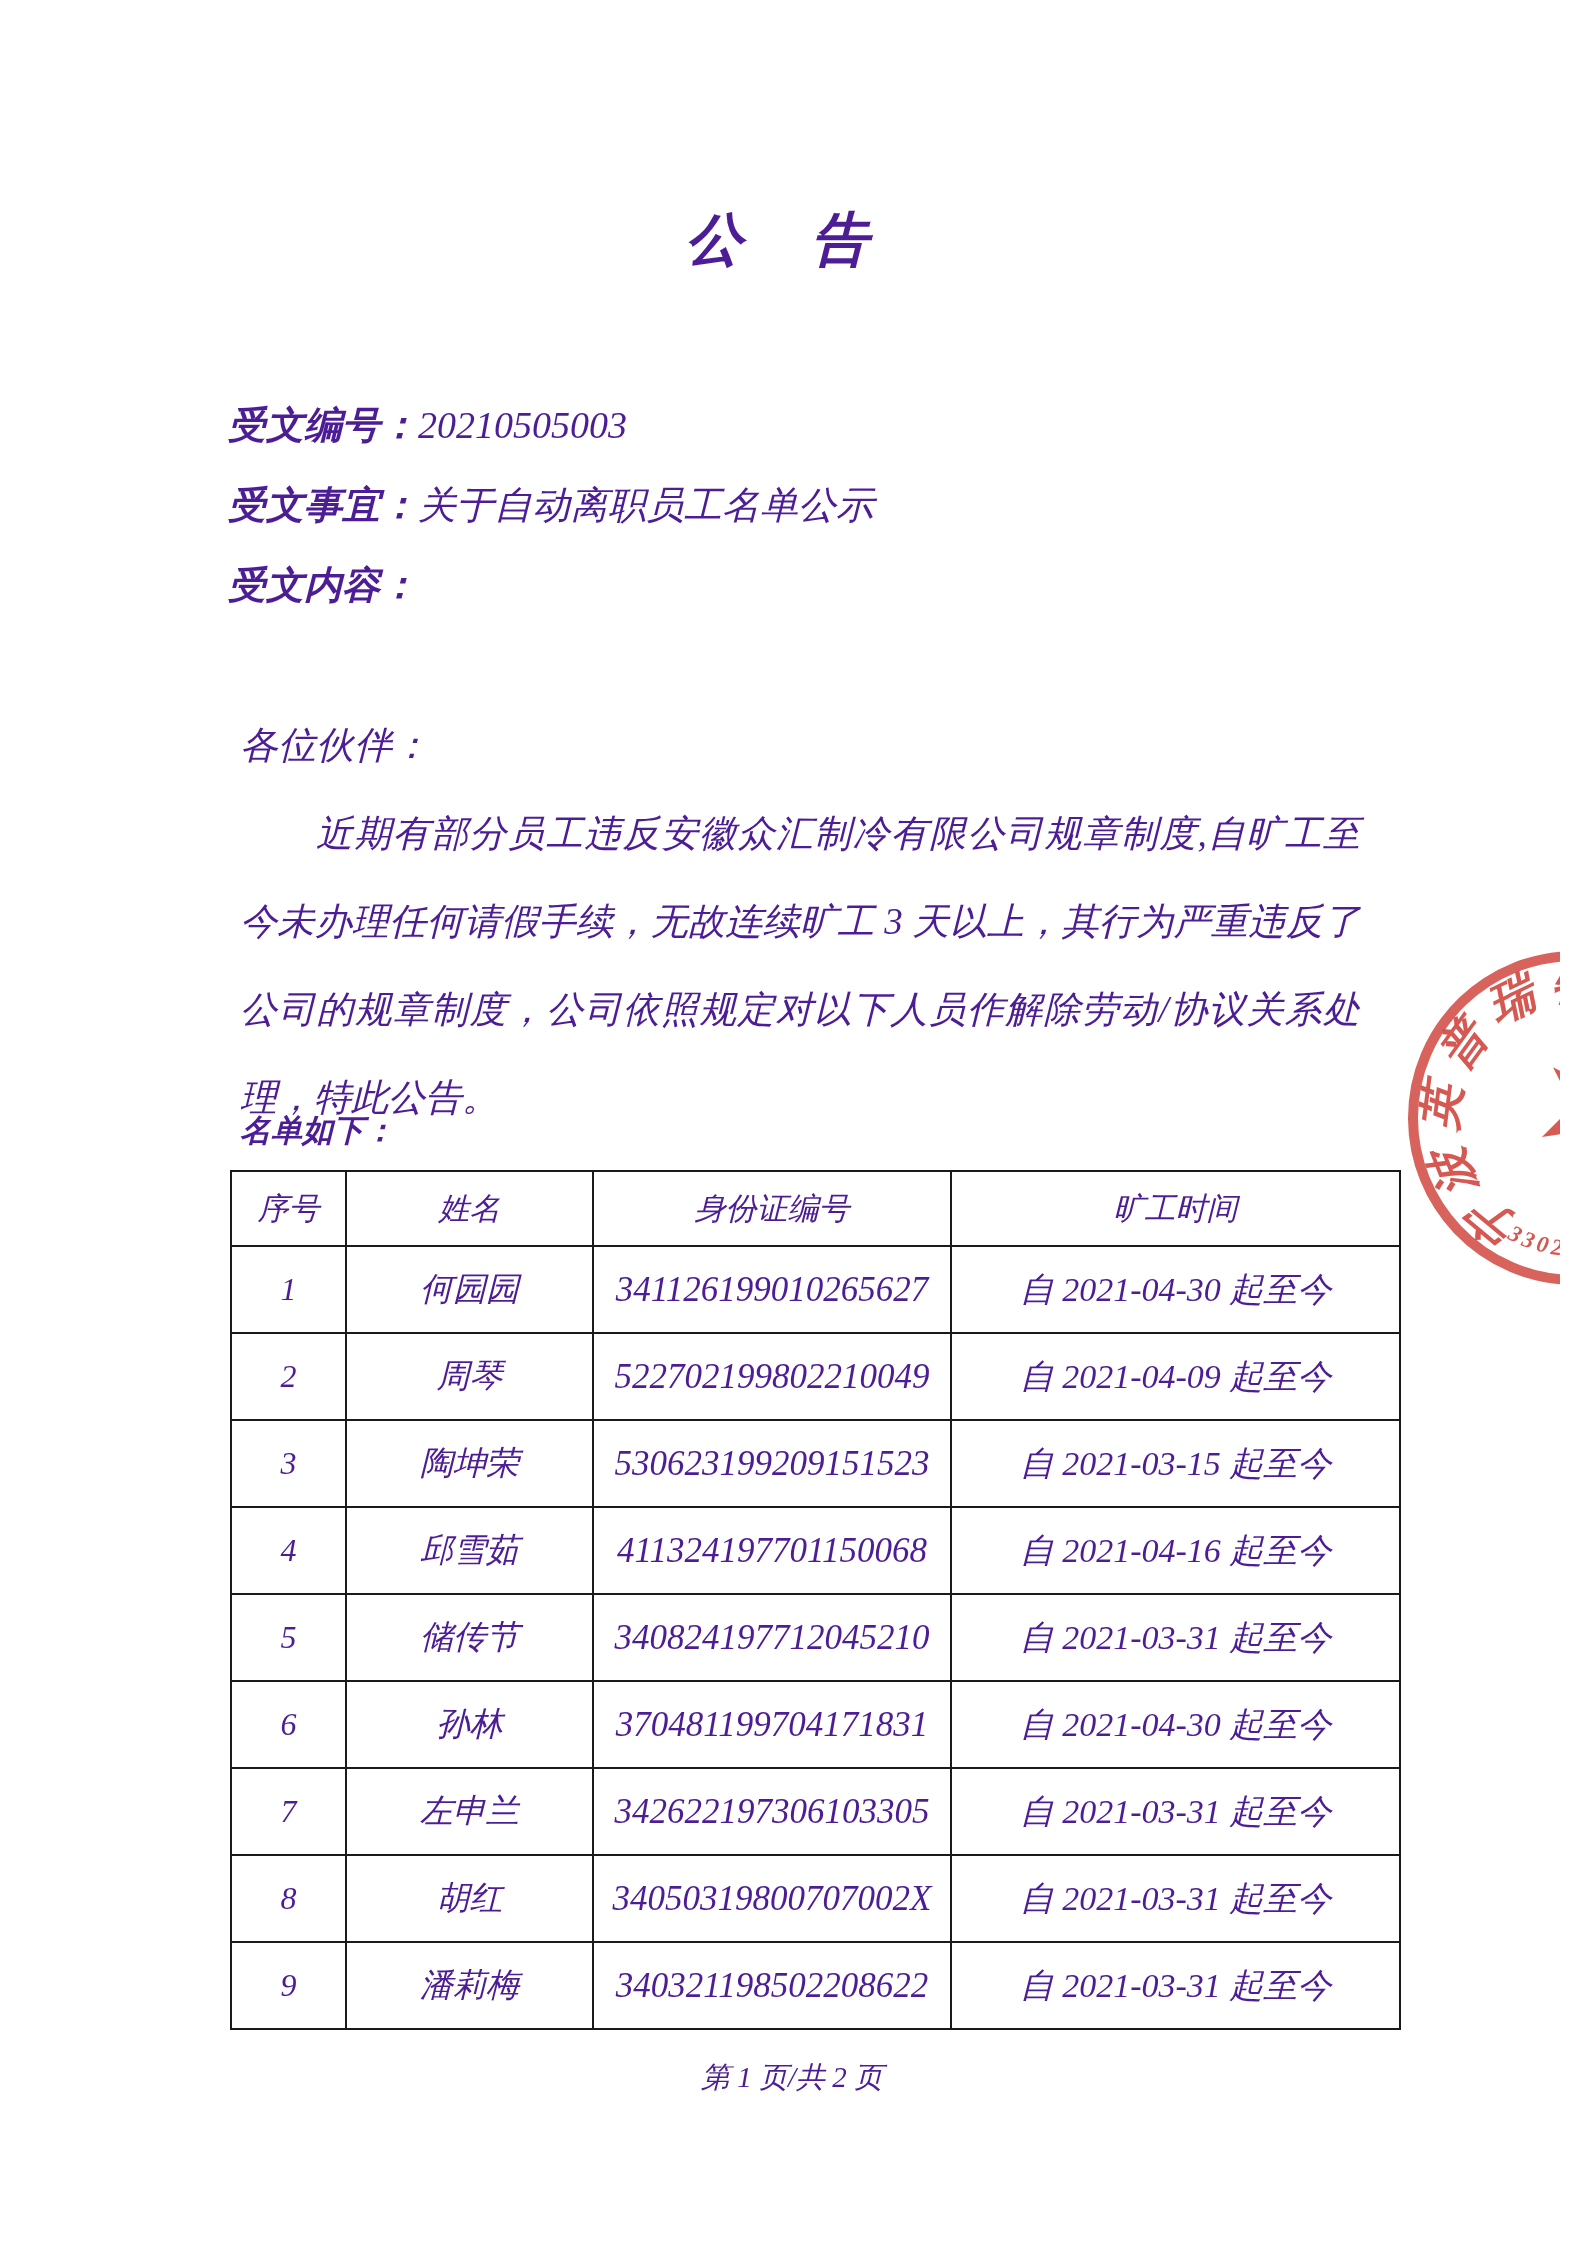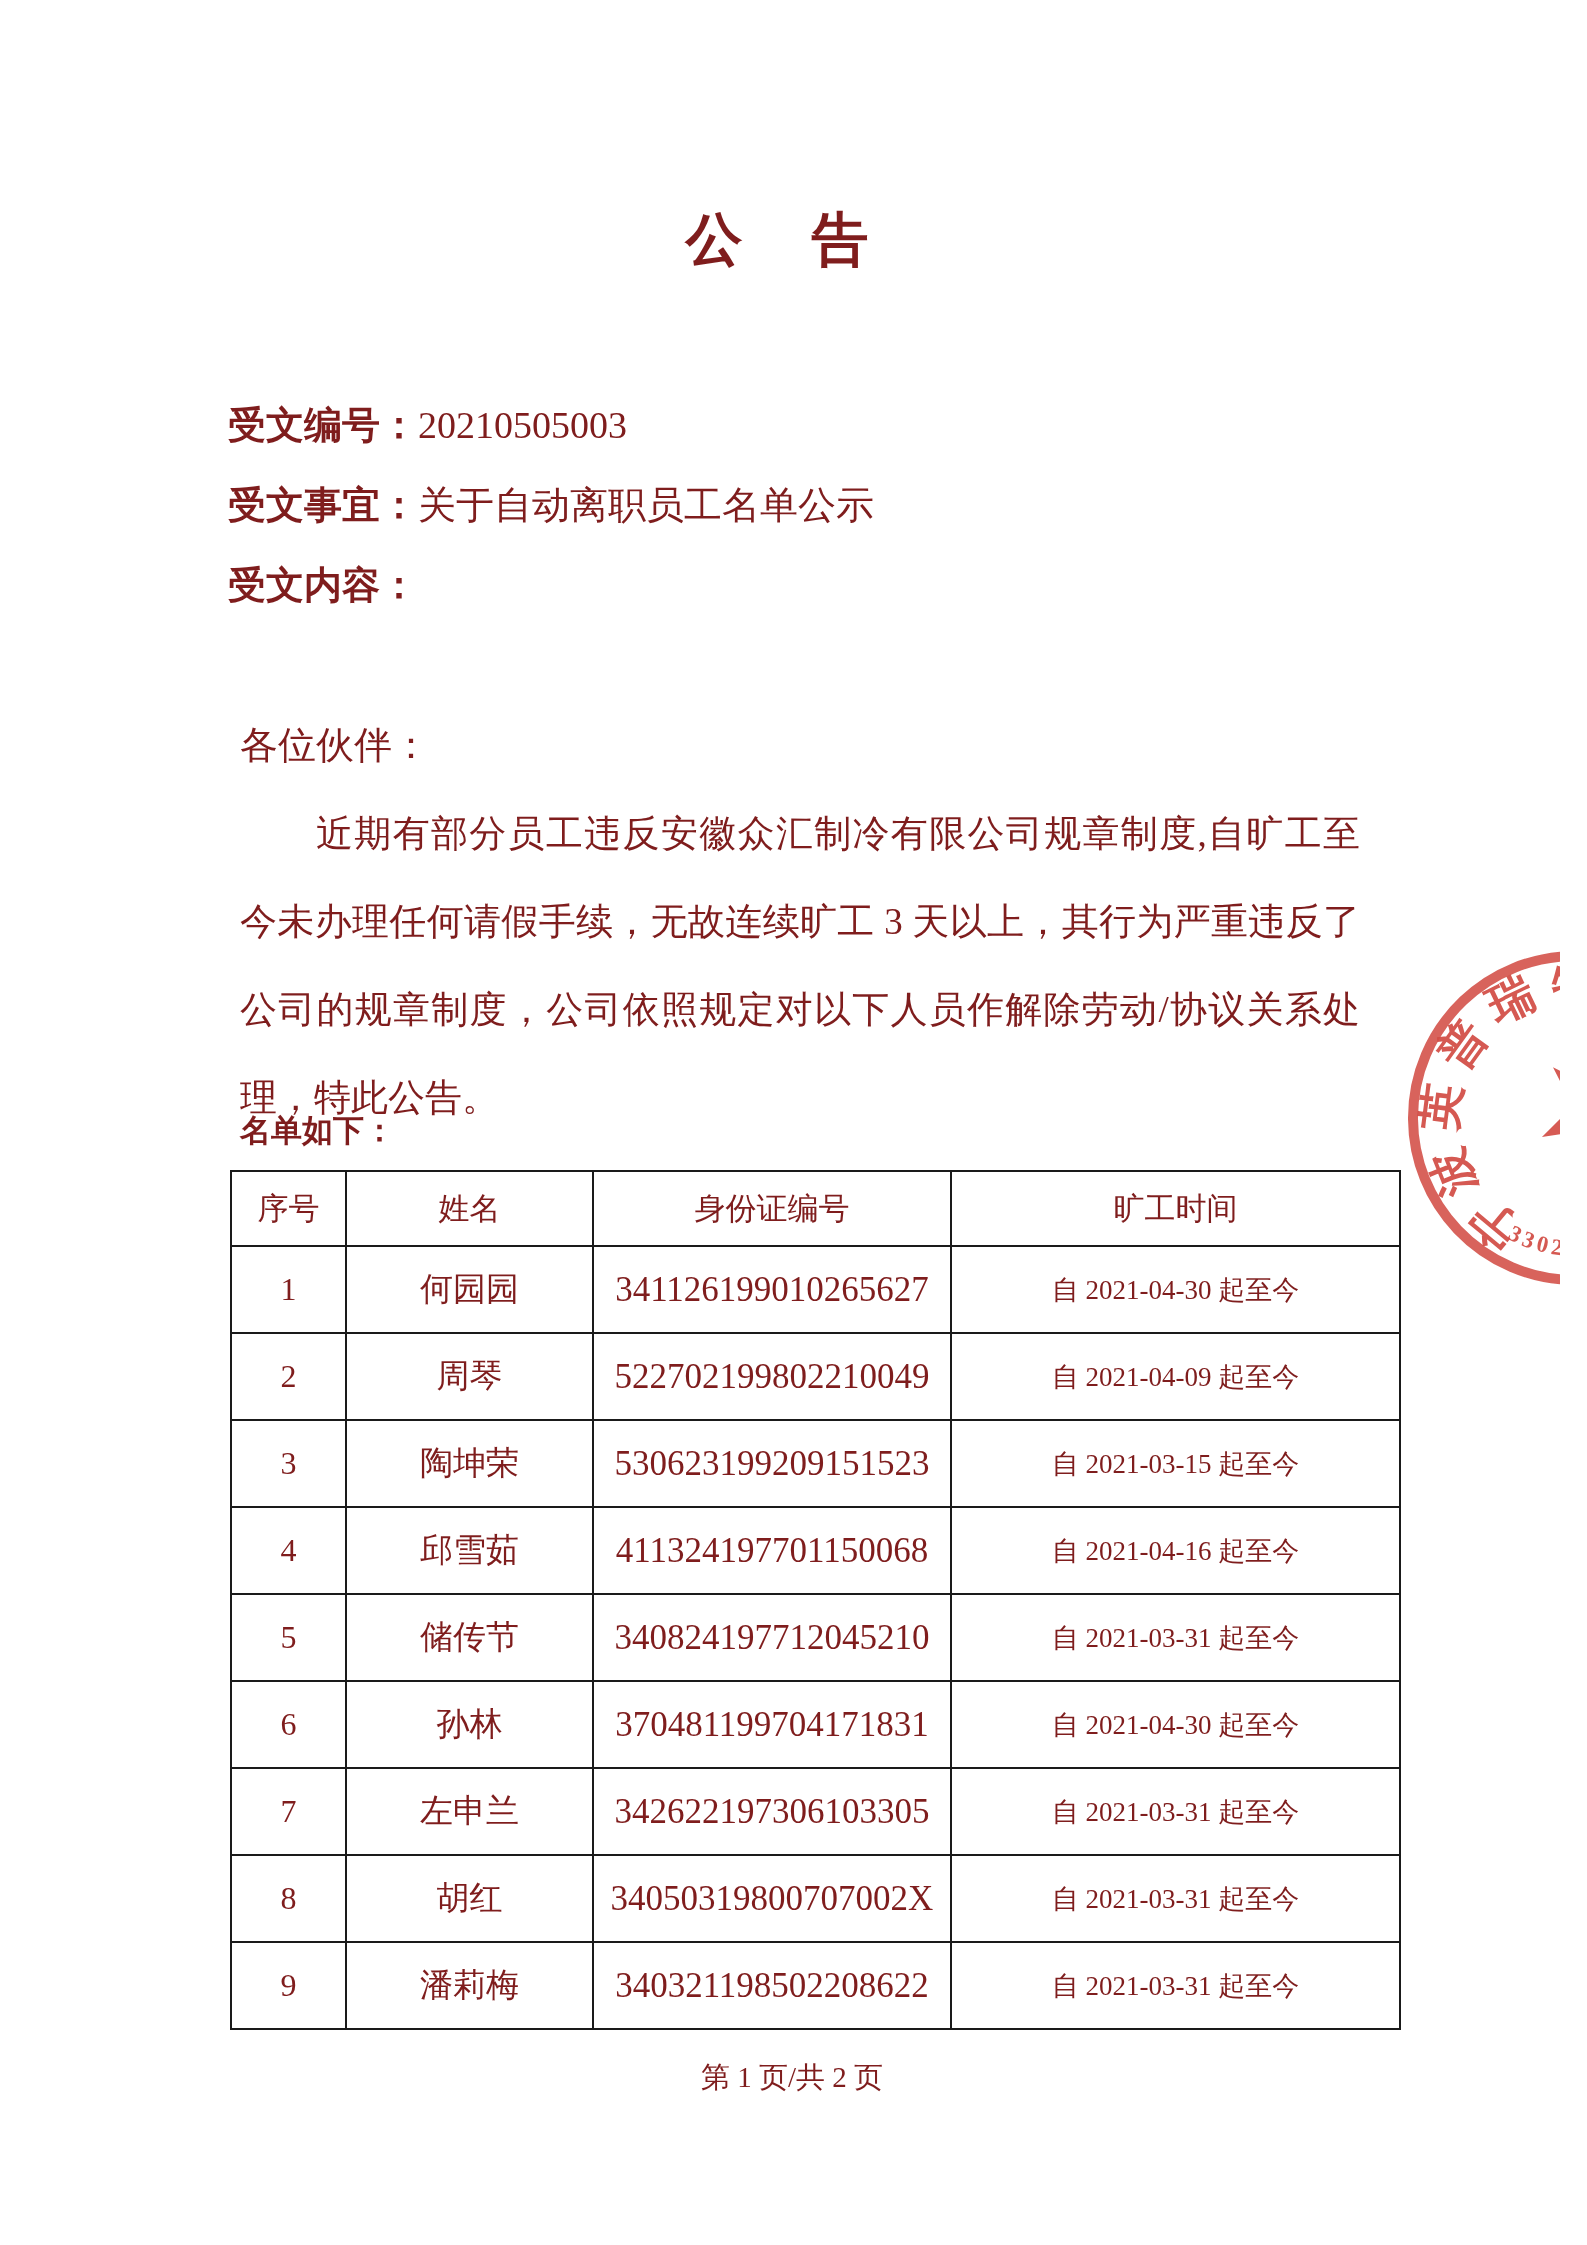--- a/index.html
+++ b/index.html
@@ -4,21 +4,22 @@
 <style>
   * { margin: 0; padding: 0; box-sizing: border-box; }
   html, body { background: #ffffff; }
   .page {
     position: relative;
     width: 1560px;
     height: 2245px;
     background: #ffffff;
     overflow: hidden;
     font-family: "Liberation Serif", "DejaVu Serif", serif;
-    color: #7f1d1d;
+    color: #4c1d95;
+    font-style: italic;
   }
   .doc-title {
     position: absolute;
     top: 202px;
     left: 0;
     width: 100%;
     text-align: center;
     font-size: 57px;
     font-weight: 700;
     letter-spacing: 6px;
@@ -83,21 +84,21 @@
     text-align: center;
     vertical-align: middle;
     font-weight: 400;
     overflow: hidden;
   }
   table.roster th { height: 75px; font-size: 31px; }
   table.roster td { height: 87px; }
   td.c0 { font-size: 32px; }
   td.c1 { font-size: 33px; font-weight: 700; }
   td.c2 { font-size: 35px; font-family: "Liberation Serif", serif; margin-top: 48px; }
-  td.c3 { font-size: 27px; font-weight: 700; }
+  td.c3 { font-size: 34px; font-weight: 700; }
   .page-footer {
     position: absolute;
     top: 2058px;
     left: 0;
     width: 100%;
     text-align: center;
     font-size: 29px;
     padding-left: 24px;
   }
   .stamp {

